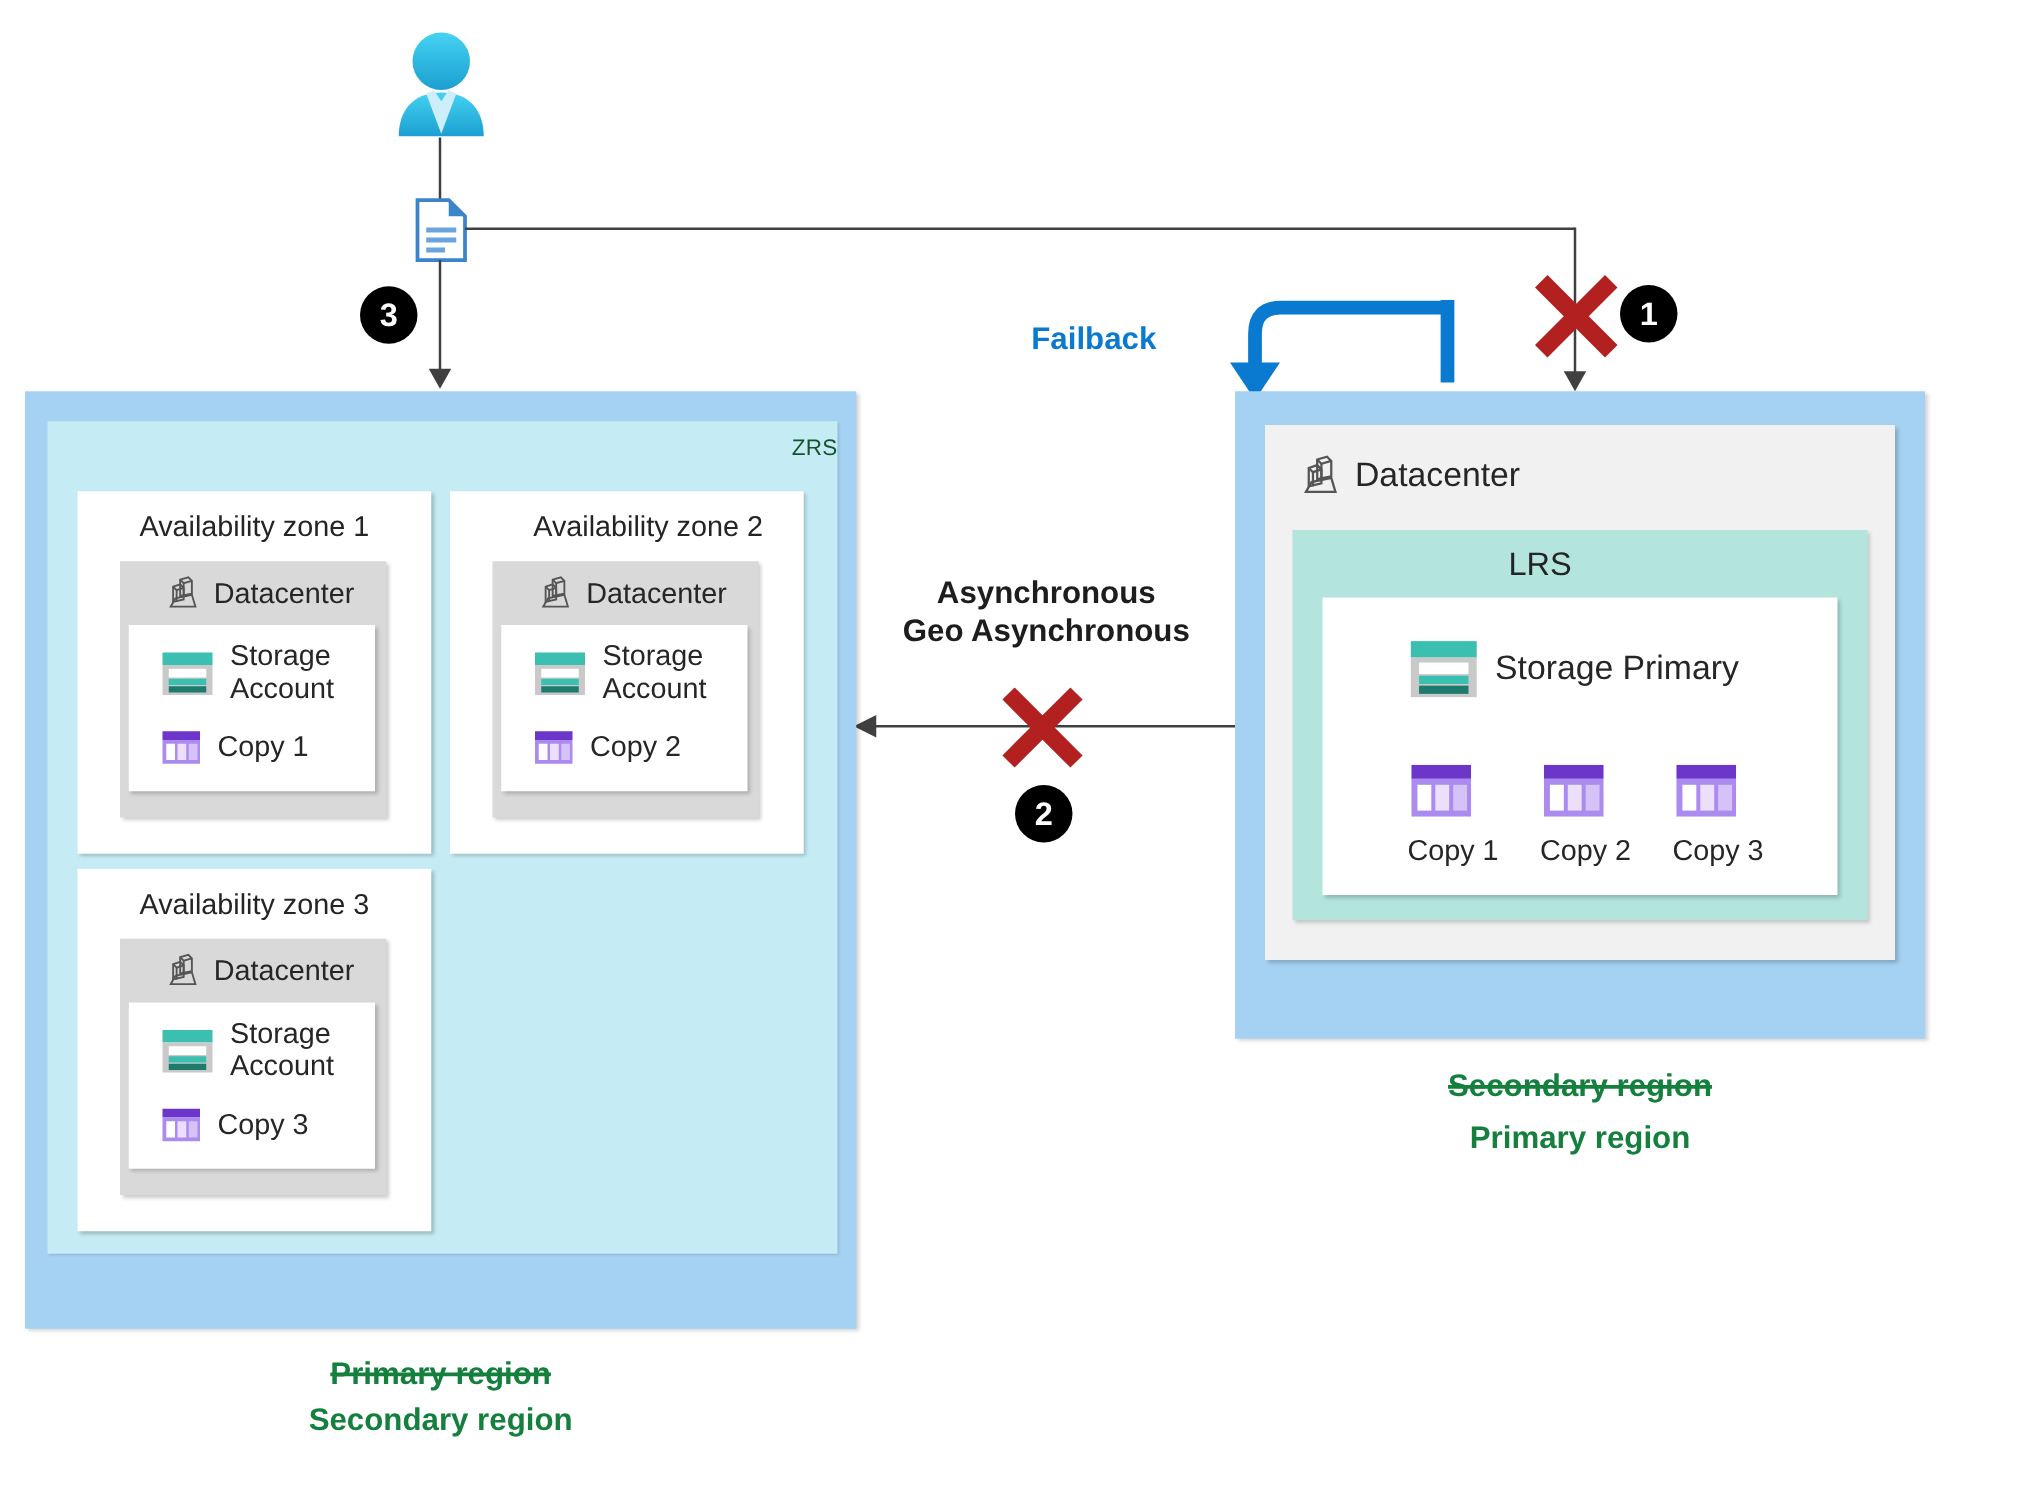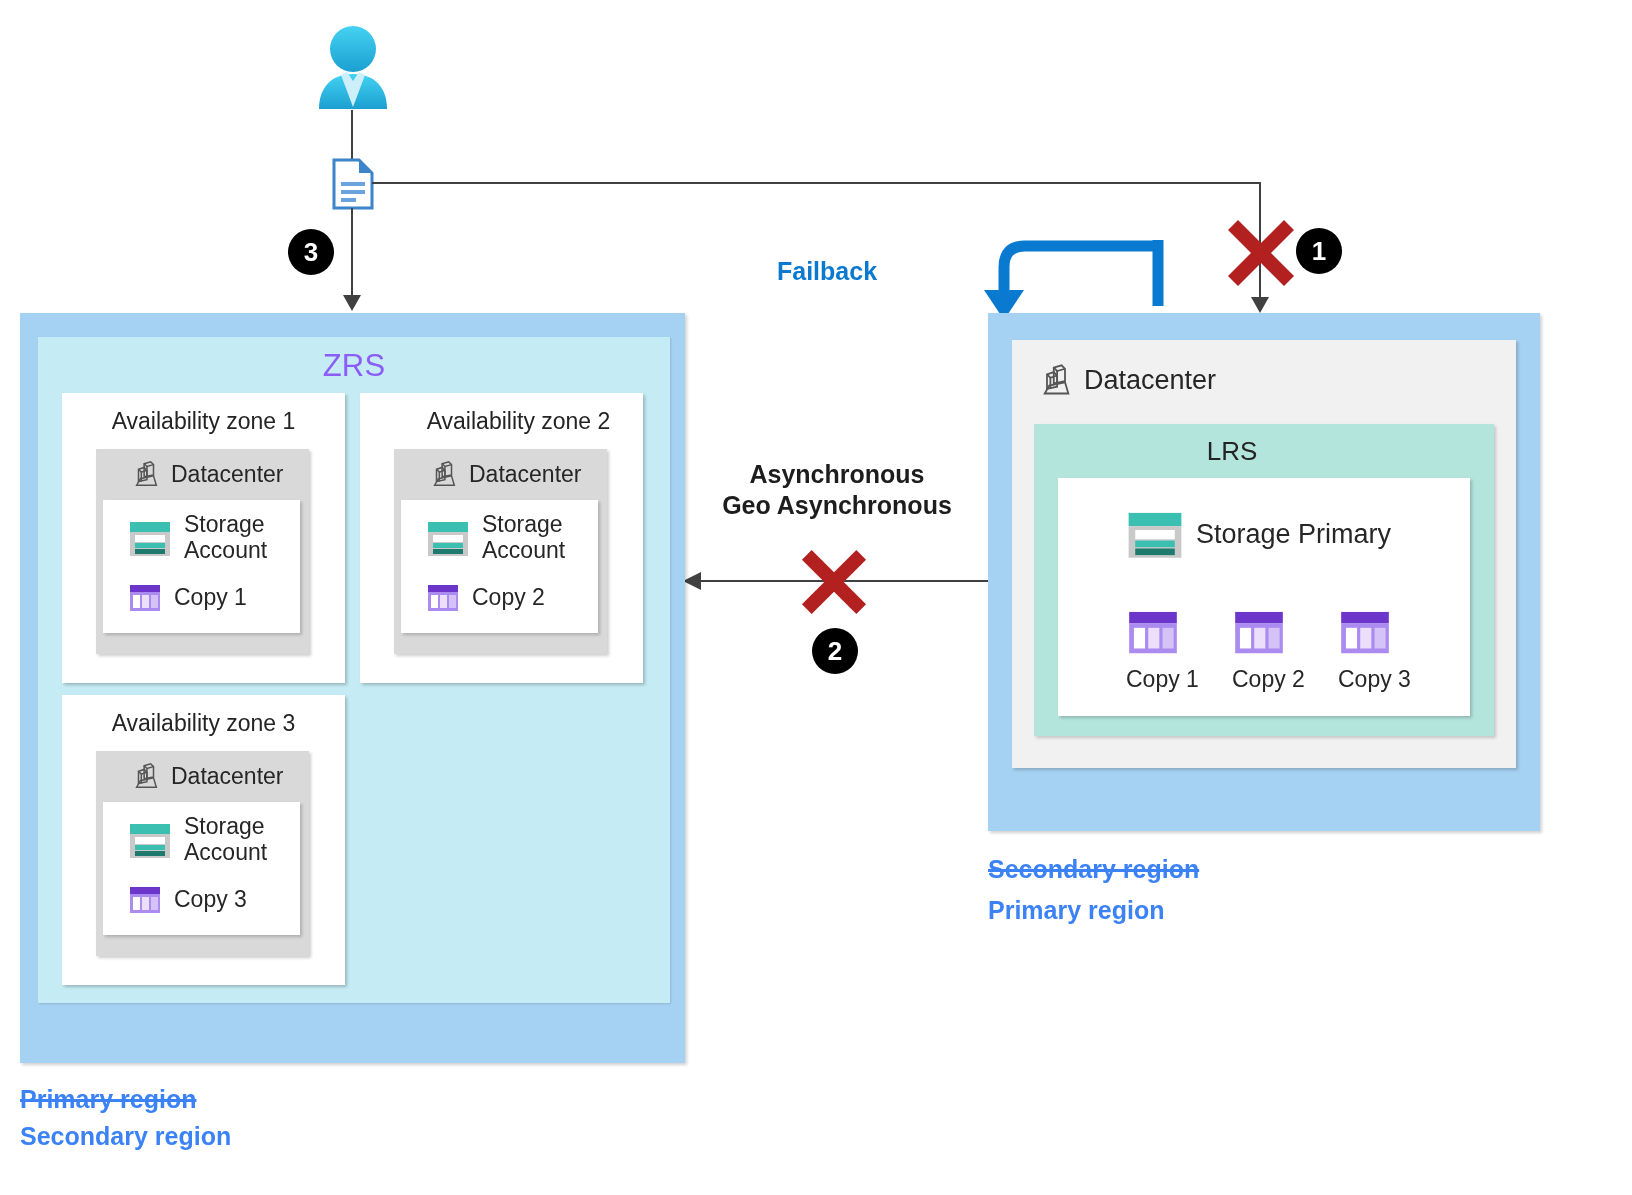--- a/index.html
+++ b/index.html
@@ -22,22 +22,22 @@
     box-shadow: 2px 2px 3px rgba(0,0,0,.18);
   }
   
   .zrs-box {
     position: absolute;
     background: #c5ecf4;
     box-shadow: 1px 1px 2px rgba(0,0,0,.13);
   }
   .zrs-title {
     position: absolute; width: 100%;
-    text-align: center;
-    font-size: 31px; color: #8b5cf6; letter-spacing: .2px;
+    text-align: right;
+    font-size: 18px; color: #14532d; letter-spacing: .2px;
   }
   
   .az-card {
     position: absolute;
     background: #ffffff;
     box-shadow: 2px 2px 3px rgba(0,0,0,.22);
   }
   .az-title {
     position: absolute; width: 100%; text-align: center;
     font-size: 23px; color: #242424;
@@ -97,29 +97,30 @@
     font-size: 26px; font-weight: bold;
     font-family: "Liberation Sans", sans-serif;
   }
 
   
   .vline { position: absolute; background: #404040; width: 2px; }
   .hline { position: absolute; background: #404040; height: 2px; }
 
   
   .bold-label {
-    position: absolute; 
-    font-size: 25px; font-weight: bold; color: #3b82f6;
+    position: absolute; text-align: center;
+    font-size: 25px; font-weight: bold; color: #15803d;
     white-space: nowrap;
   }
   .strike { text-decoration: line-through; text-decoration-thickness: 3px; }
   .failback-label {
     position: absolute;
     font-size: 25px; font-weight: bold; color: #0a7ad1;
     white-space: nowrap;
+    margin-left: 48px;
   }
   .async-label {
     position: absolute; text-align: center;
     font-size: 25px; font-weight: bold; color: #1d1d1d;
     line-height: 1.25;
   }
 </style>
 </head>
 <body>
 

